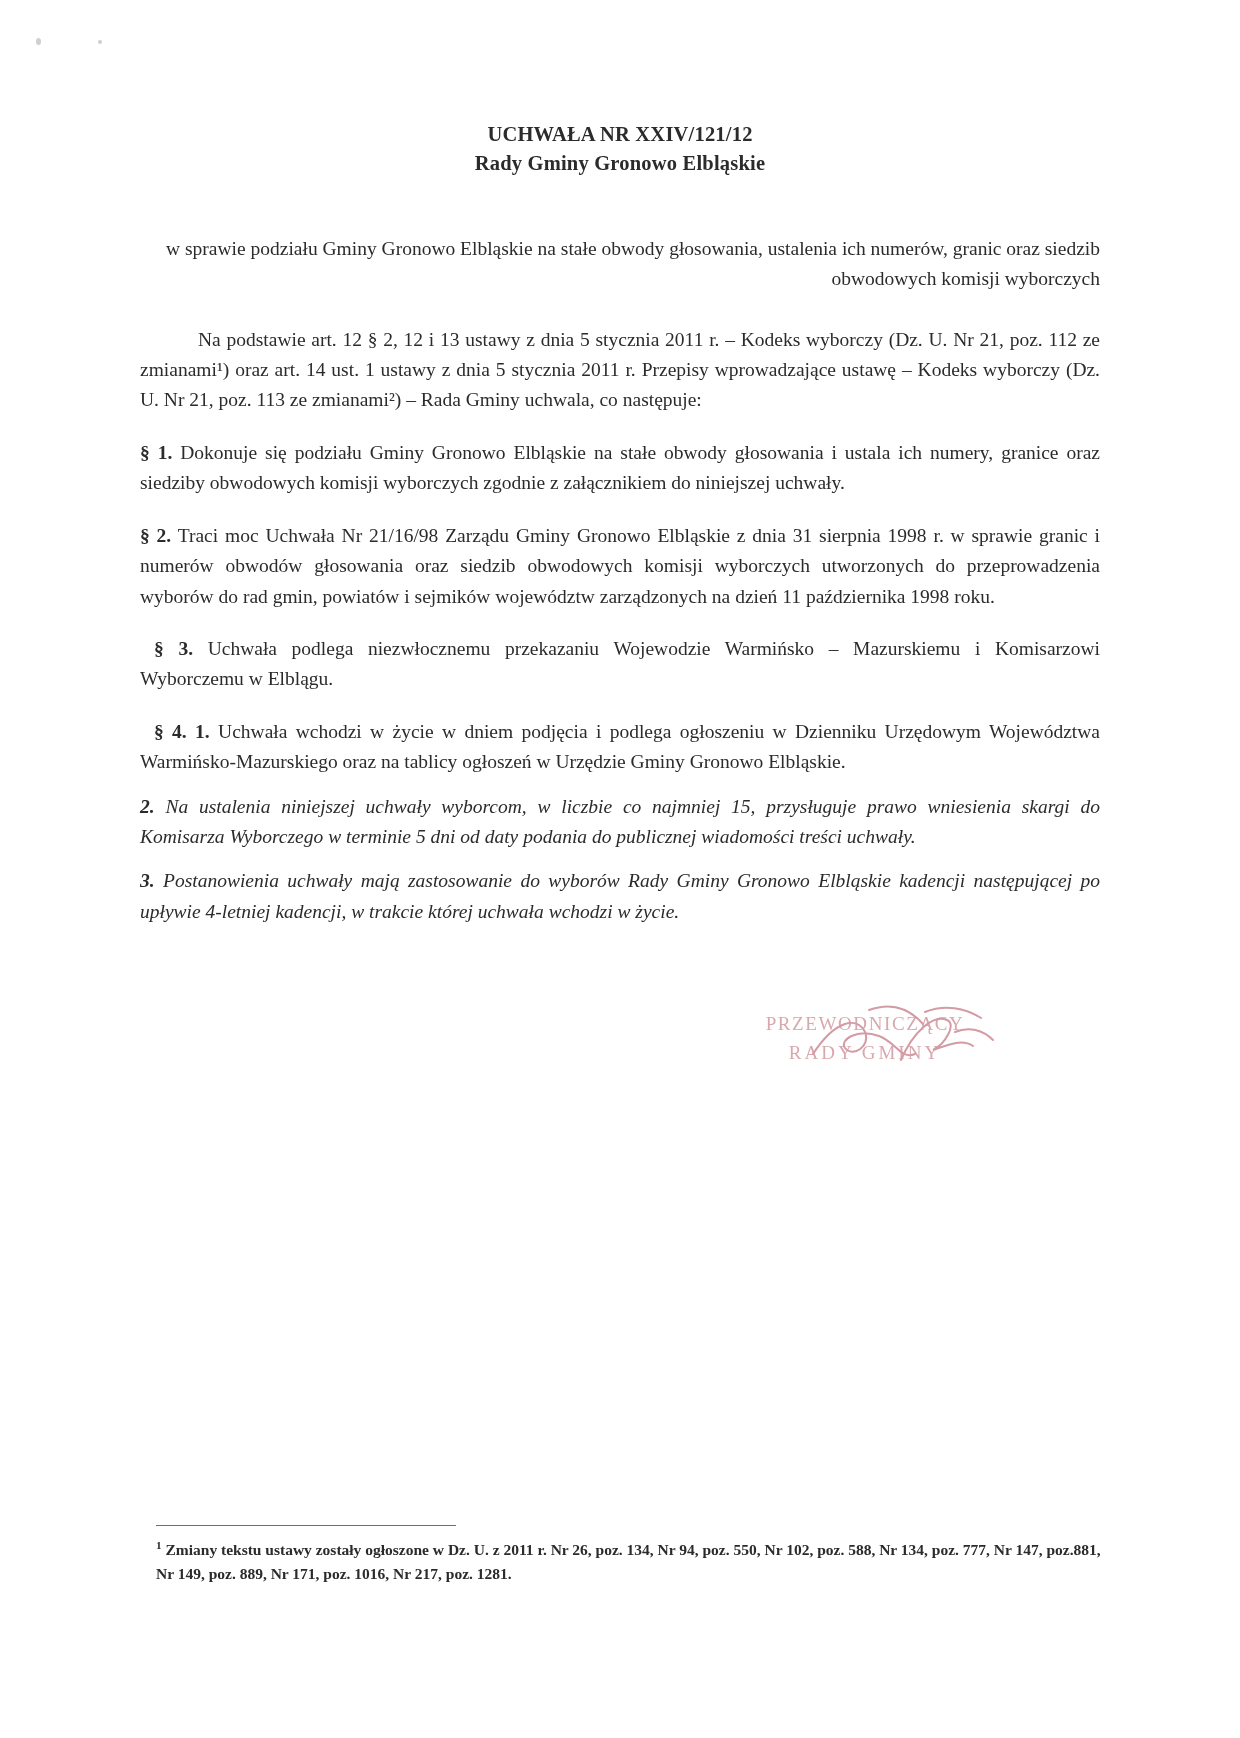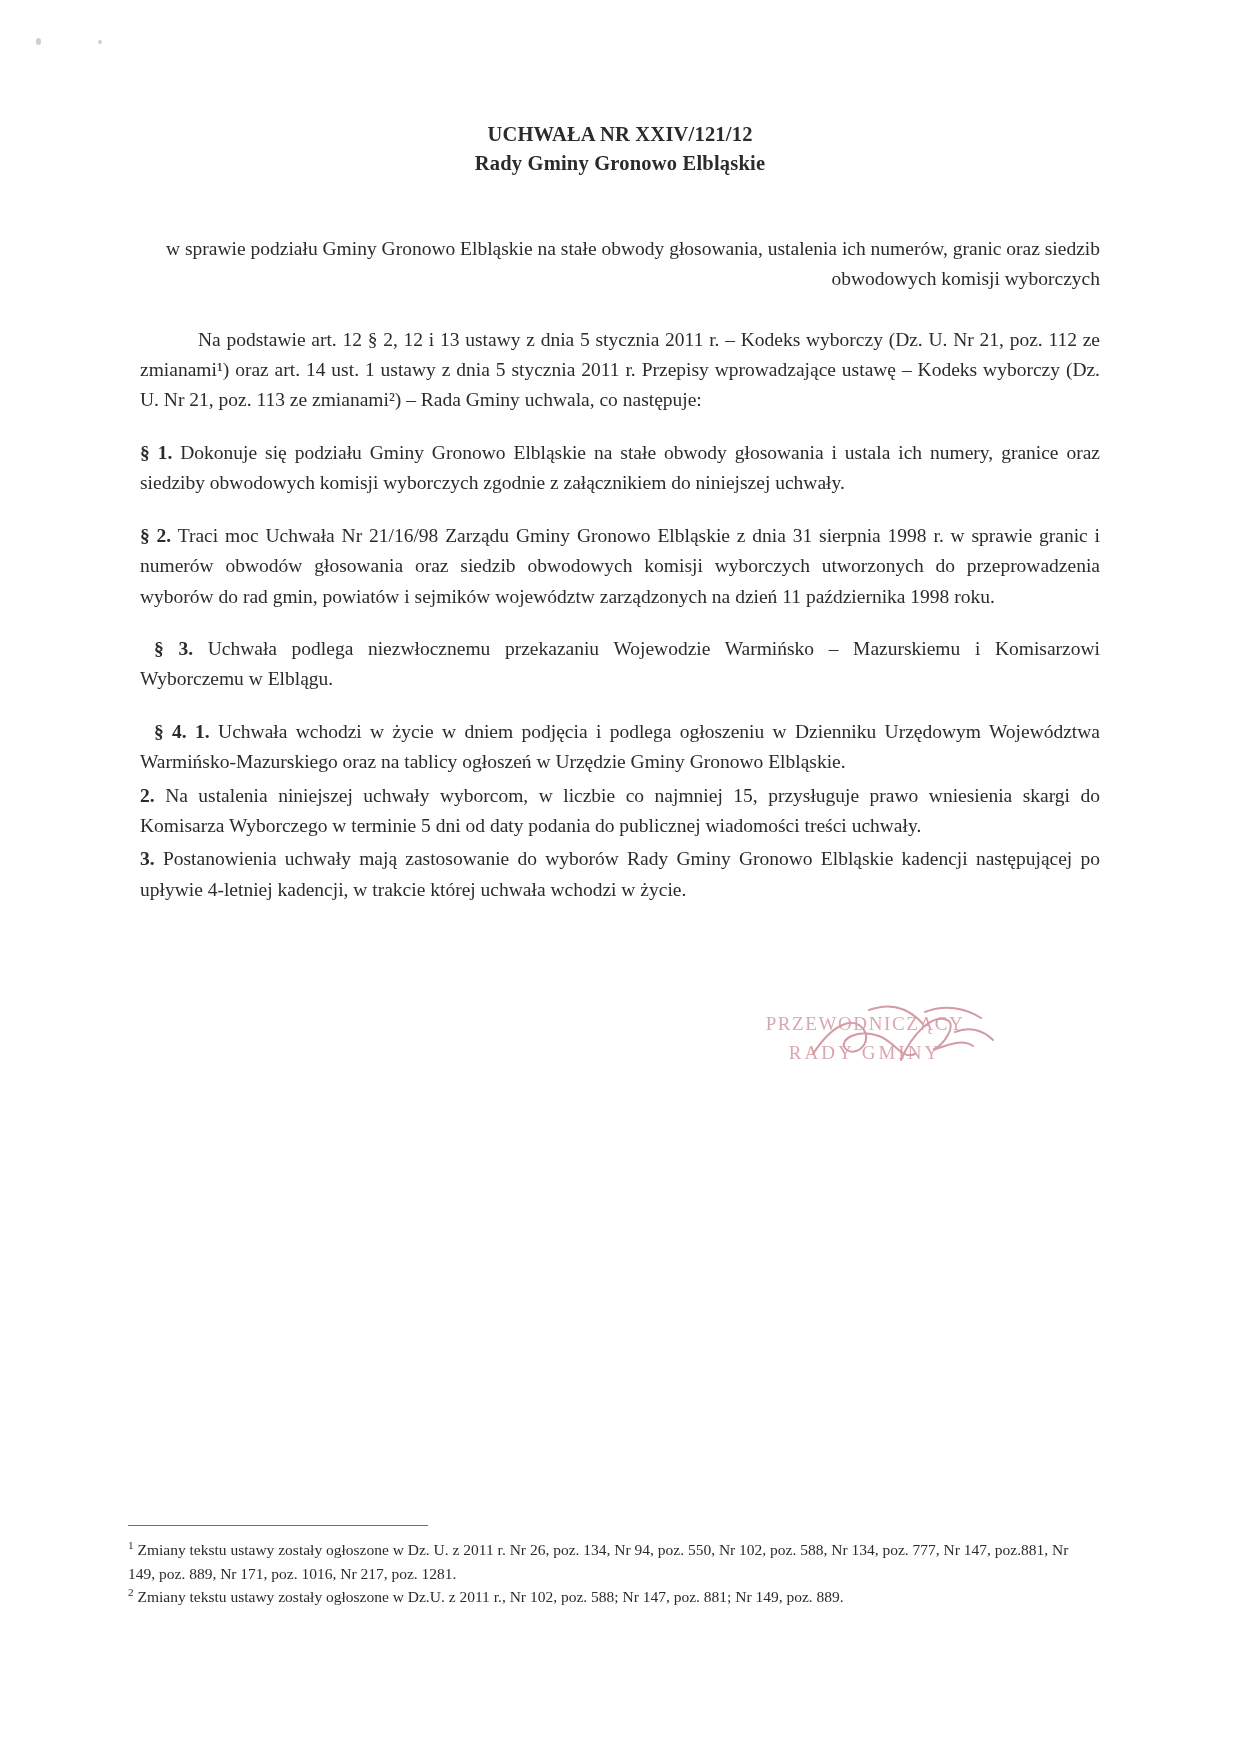--- a/index.html
+++ b/index.html
@@ -52,21 +52,22 @@
     line-height: 1.56;
     text-align: justify;
     text-justify: inter-word;
     margin-top: 22px;
   }
   .para.first {
     margin-top: 30px;
     text-indent: 58px;
   }
   .para.tight {
-    margin-top: 3px;
+    margin-top: 14px;
+    font-style: italic;
   }
   .para.indent-small {
     text-indent: 14px;
   }
   b.sec {
     font-weight: bold;
   }
   sup {
     font-size: 0.66em;
     vertical-align: super;
@@ -101,23 +102,24 @@
     left: 105px;
     top: -8px;
     width: 200px;
     height: 80px;
     pointer-events: none;
   }
 
   
   .footnotes {
     position: absolute;
-    left: 128px;
+    left: 156px;
     top: 1525px;
     width: 960px;
+    font-weight: bold;
   }
   .fn-rule {
     width: 300px;
     height: 1px;
     background: #6f6f6f;
     margin-bottom: 12px;
   }
   .fn {
     font-size: 15.5px;
     line-height: 1.52;
@@ -202,19 +204,15 @@
       </g>
     </svg>
   </div>
 
   <div class="footnotes">
     <div class="fn-rule"></div>
     <div class="fn">
       <sup>1</sup>
       <span>Zmiany tekstu ustawy zostały ogłoszone w Dz. U. z 2011 r. Nr 26, poz. 134, Nr 94, poz. 550, Nr 102, poz. 588, Nr 134, poz. 777, Nr 147, poz.881, Nr 149, poz. 889, Nr 171, poz. 1016, Nr 217, poz. 1281.</span>
     </div>
-    <div class="fn">
-      <sup>2</sup>
-      <span>Zmiany tekstu ustawy zostały ogłoszone w Dz.U. z 2011 r., Nr 102, poz. 588; Nr 147, poz. 881; Nr 149, poz. 889.</span>
-    </div>
   </div>
 
 </div>
 
 </body></html>

